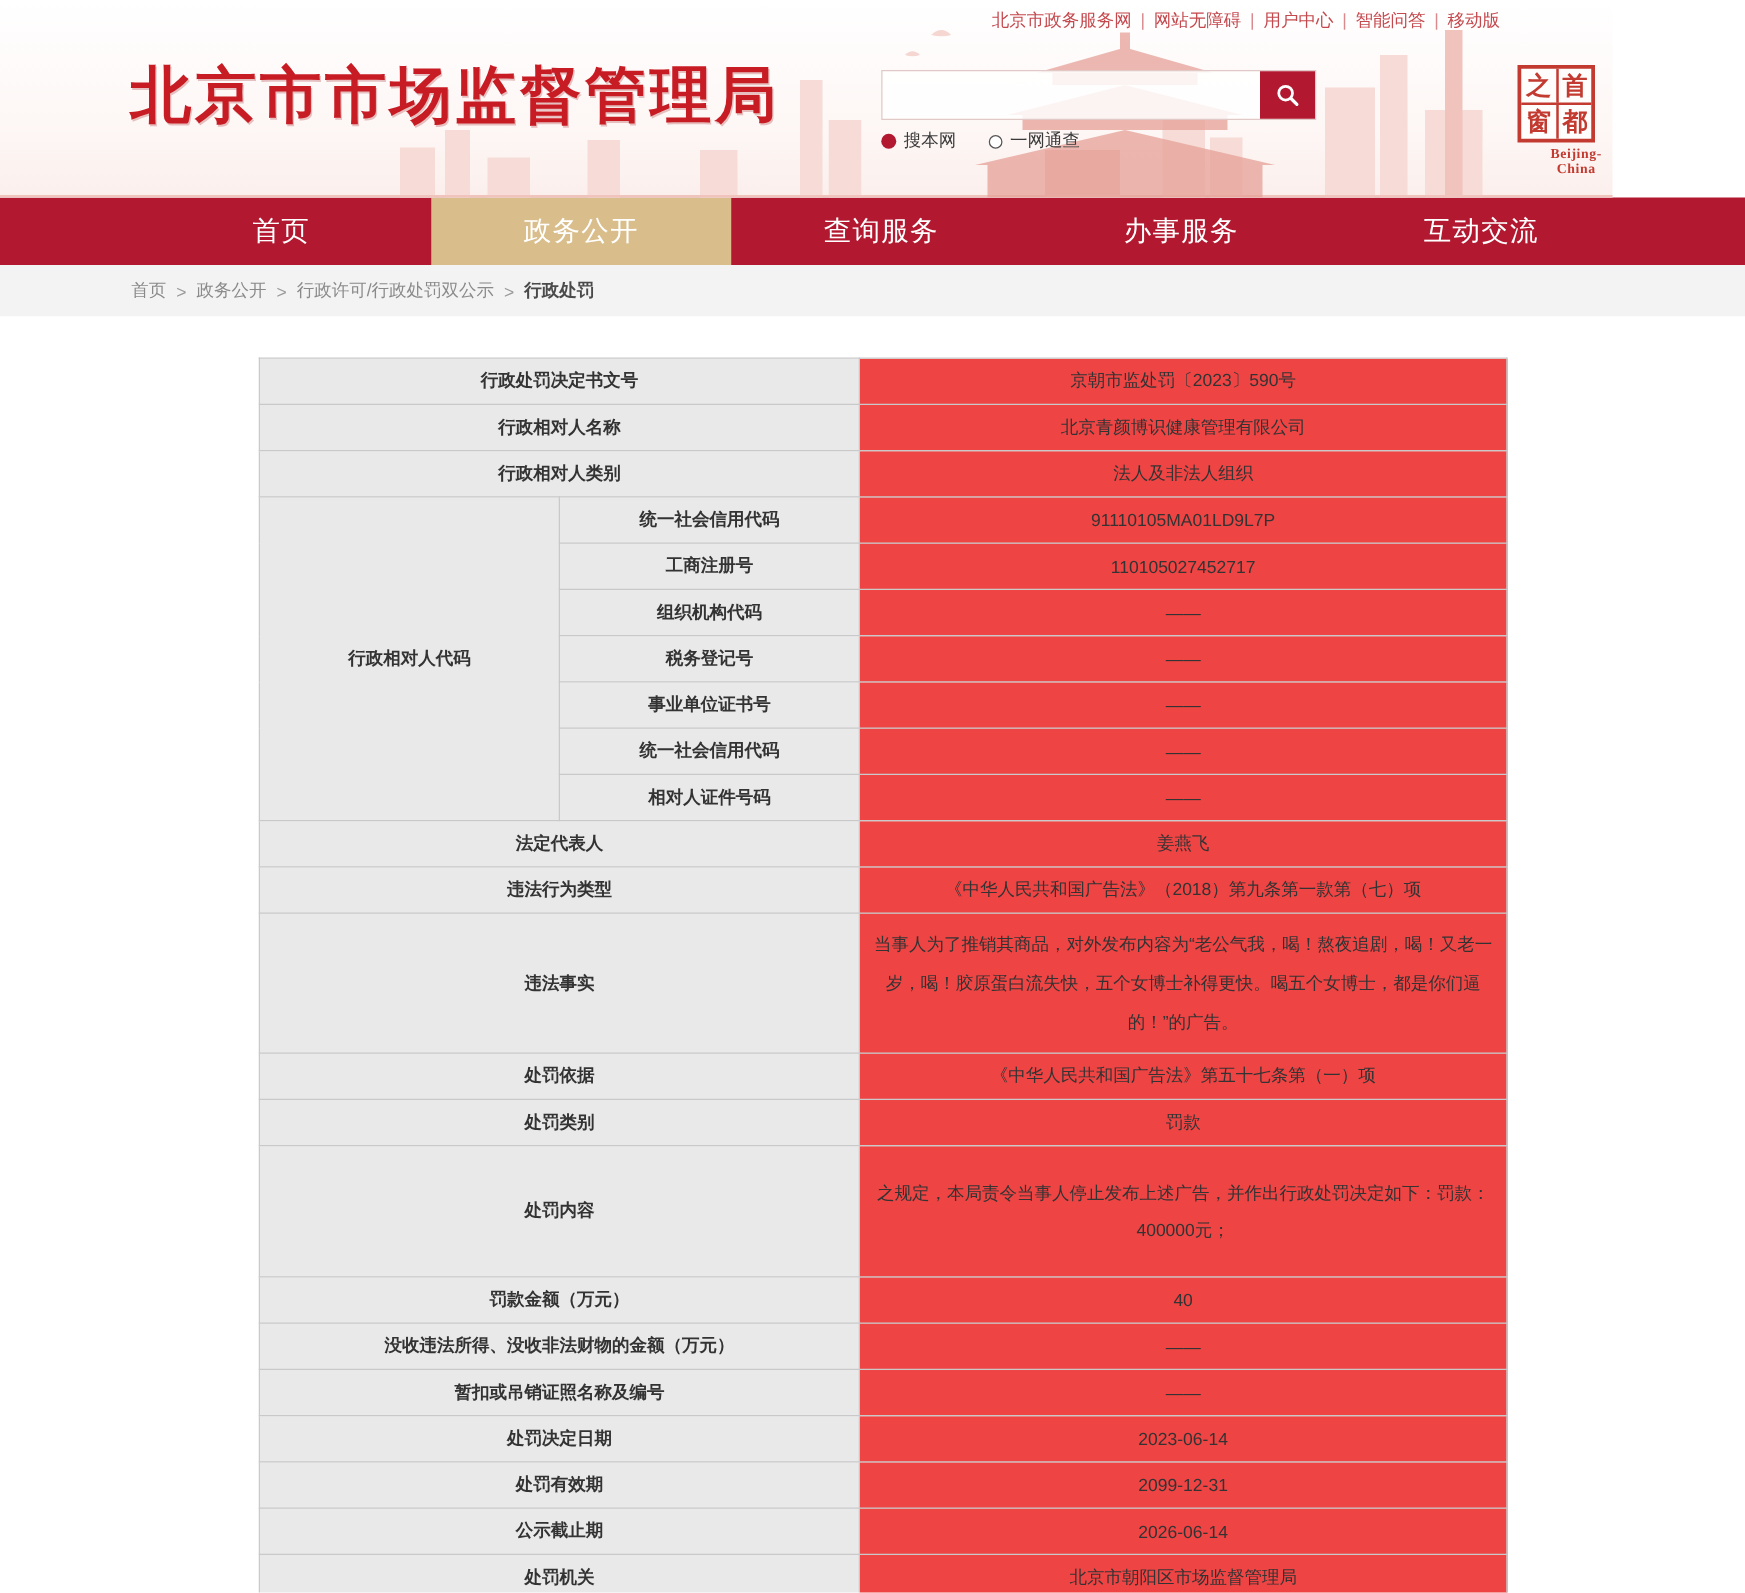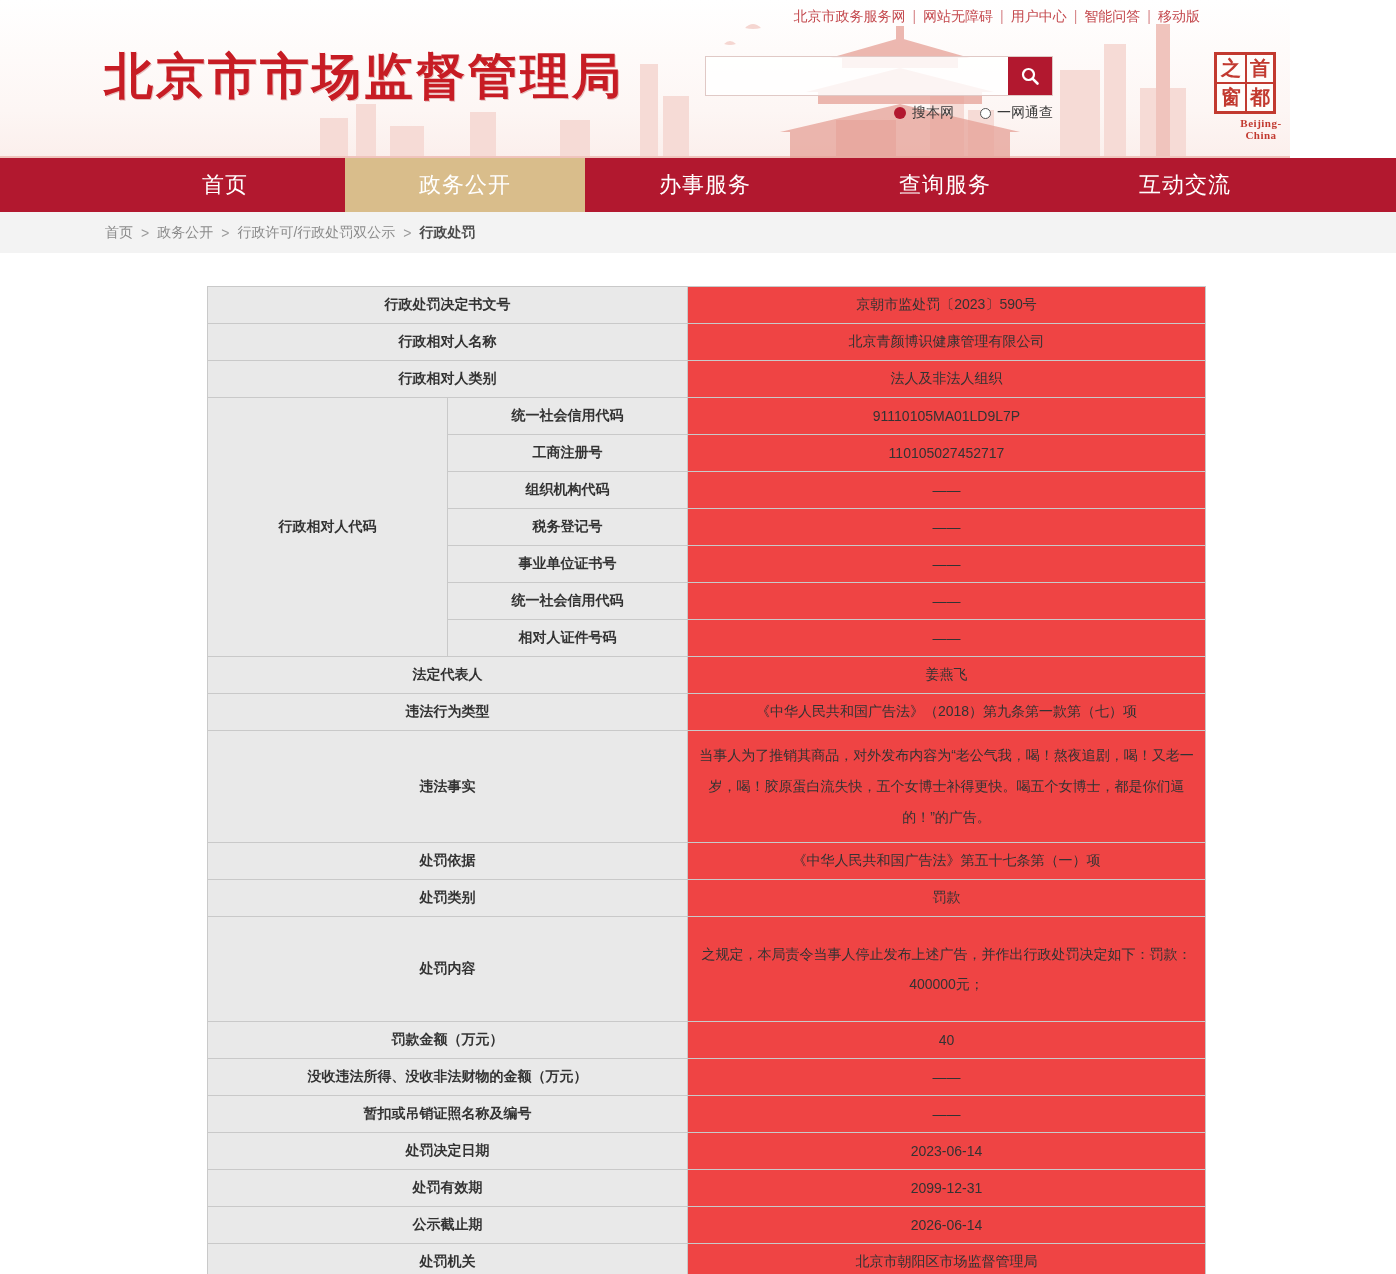--- a/index.html
+++ b/index.html
@@ -37,21 +37,21 @@
   .search-box { display:flex; width:348px; height:40px; border:1px solid #e0c9c6; background:rgba(255,255,255,0.85); }
   .search-input {
     flex:1; border:none; outline:none; background:transparent;
     font-size:15px; padding:0 10px; color:#333;
     font-family:"Liberation Sans","DejaVu Sans",sans-serif;
   }
   .search-btn {
     width:44px; height:38px; border:none; background:#b2182f;
     cursor:pointer; display:flex; align-items:center; justify-content:center;
   }
-  .search-radios { display:flex; gap:26px; margin-top:8px; font-size:14px; color:#3a3a3a; align-items:center;justify-content:flex-end; }
+  .search-radios { display:flex; gap:26px; margin-top:8px; font-size:14px; color:#3a3a3a; align-items:center; }
   .radio-opt { display:flex; align-items:center; gap:6px; cursor:pointer; }
   .radio-dot-on {
     width:12px; height:12px; border-radius:50%; background:#b2182f; display:inline-block;
   }
   .radio-dot-off {
     width:11px; height:11px; border-radius:50%; background:#fff; border:1.5px solid #555; display:inline-block;
   }
 
   .seal-badge { position:absolute; left:1200px; top:52px; z-index:5; cursor:pointer; text-align:center; }
   .seal-grid {
@@ -189,22 +189,22 @@
       <span class="seal-cell b">窗</span>
       <span class="seal-cell b r">都</span>
     </div>
     <div class="seal-caption">Beijing-China</div>
   </div>
 </div>
 
 <div class="nav">
   <div class="nav-tab">首页</div>
   <div class="nav-tab active">政务公开</div>
+  <div class="nav-tab">查询服务</div>
   <div class="nav-tab">办事服务</div>
-  <div class="nav-tab">查询服务</div>
   <div class="nav-tab">互动交流</div>
 </div>
 
 <div class="breadcrumb-bar">
   <a>首页</a>
   <span class="sep">&gt;</span>
   <a>政务公开</a>
   <span class="sep">&gt;</span>
   <a>行政许可/行政处罚双公示</a>
   <span class="sep">&gt;</span>

